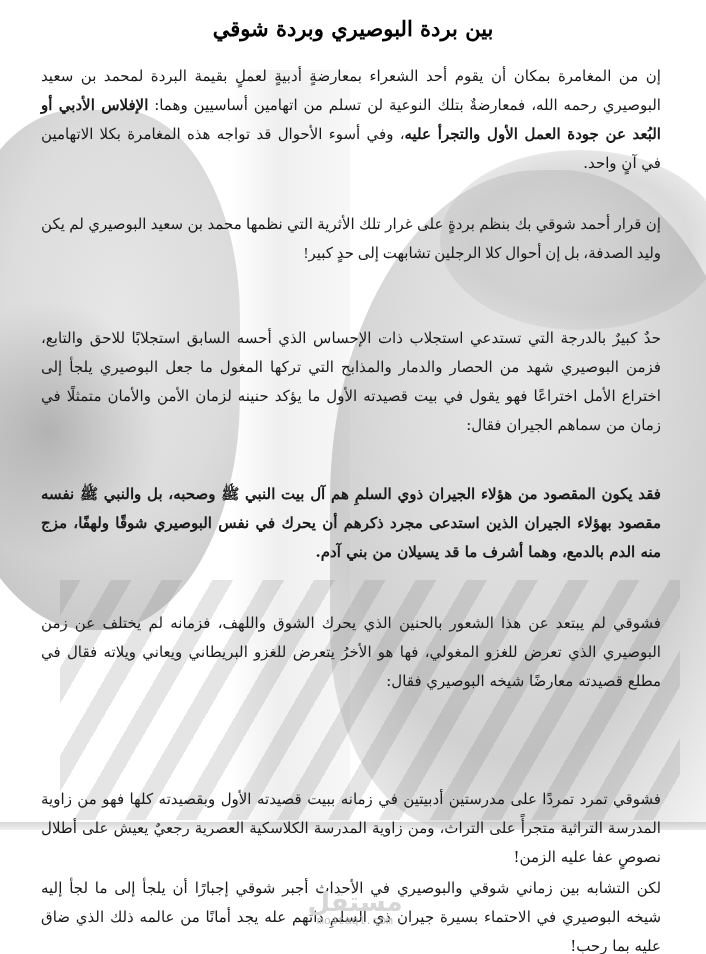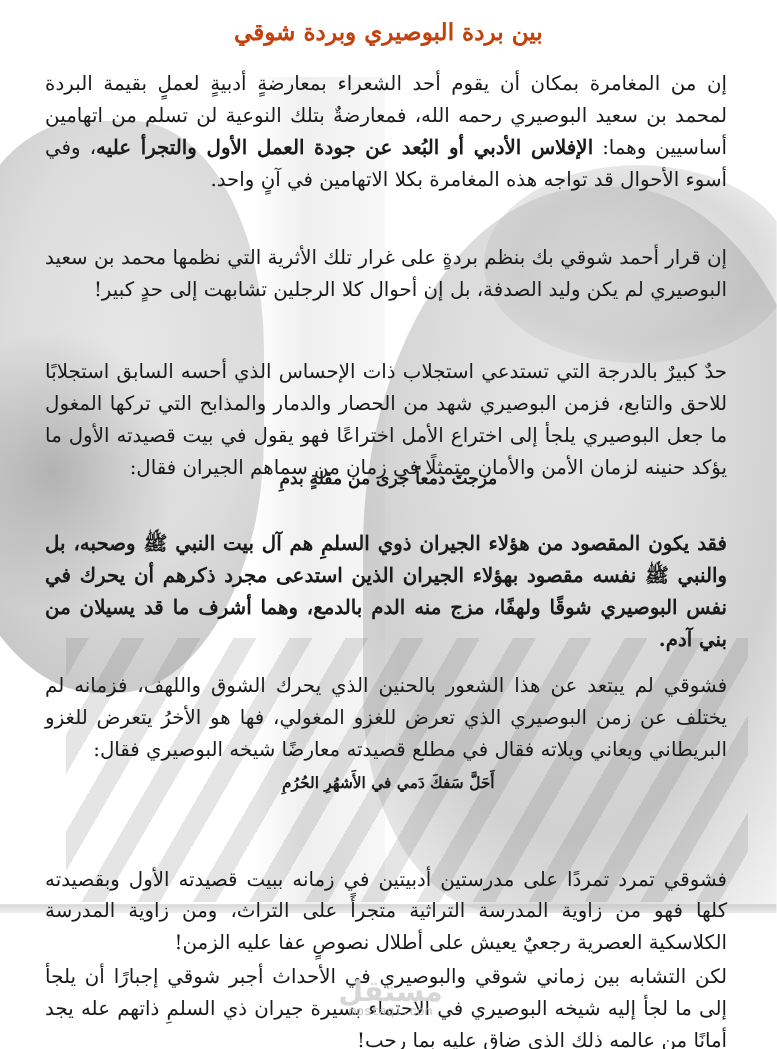--- a/index.html
+++ b/index.html
@@ -14,22 +14,22 @@
        background:linear-gradient(90deg, rgba(255,255,255,0) 0%, #e8e8e8 40%, #f4f4f4 100%);opacity:.7;}
   .bg .right-figure{position:absolute;left:330px;top:170px;width:420px;height:660px;border-radius:50% 45% 10% 30%;
        background:radial-gradient(ellipse at 45% 30%, #cfcfcf 0%, #b9b9b9 35%, #a3a3a3 60%, rgba(170,170,170,0) 100%);opacity:.5;}
   .bg .turban{position:absolute;left:440px;top:150px;width:280px;height:180px;border-radius:50%;
        background:radial-gradient(ellipse at 50% 50%, #d9d9d9 0%, #bdbdbd 55%, rgba(190,190,190,0) 100%);opacity:.55;}
   .bg .dark-strokes{position:absolute;left:60px;top:580px;width:620px;height:240px;
        background:repeating-linear-gradient(120deg, rgba(110,110,110,.18) 0 18px, rgba(255,255,255,0) 18px 44px);}
   .bg .bottom-edge{position:absolute;left:0;top:822px;width:706px;height:8px;background:linear-gradient(#bdbdbd,#e6e6e6);opacity:.6;}
 
   .page{position:relative;z-index:1;direction:rtl;}
-  h1{position:absolute;top:16px;left:0;width:706px;text-align:center;margin:0;font-size:21px;font-weight:bold;color:#c2410c;}
-  .para{position:absolute;right:45px;width:620px;text-align:justify;text-align-last:right;font-size:18px;line-height:29px;margin:0;}
+  h1{position:absolute;top:16px;left:0;width:706px;text-align:center;margin:0;font-size:21px;font-weight:bold;color:#000000;}
+  .para{position:absolute;right:45px;width:620px;text-align:justify;text-align-last:right;font-size:15px;line-height:29px;margin:0;}
   .para b{font-weight:bold;}
   .verse{position:absolute;left:0;width:706px;display:flex;justify-content:center;gap:50px;font-weight:bold;font-size:15.5px;direction:rtl;}
   .verse.small{font-size:14px;gap:70px;}
   .verse span{white-space:nowrap;}
   .watermark{position:absolute;left:300px;top:890px;width:110px;text-align:center;z-index:2;direction:ltr;}
   .watermark .logo{font-family:"DejaVu Sans",sans-serif;font-weight:bold;font-size:26px;color:#d6d6d6;line-height:24px;}
   .watermark .url{font-family:Liberation Mono, monospace;font-size:11.5px;color:#bcbcbc;line-height:13px;}
 </style>
 </head>
 <body>
@@ -42,34 +42,32 @@
   <div class="right-figure"></div>
   <div class="dark-strokes"></div>
   <div class="bottom-edge"></div>
 </div>
 
 <div class="page">
   <h1>بين بردة البوصيري وبردة شوقي</h1>
 
   <p class="para" style="top:62px;"><span>إن من المغامرة بمكان أن يقوم أحد الشعراء بمعارضةٍ أدبيةٍ لعملٍ بقيمة البردة لمحمد بن سعيد البوصيري رحمه الله، فمعارضةٌ بتلك النوعية لن تسلم من اتهامين أساسيين وهما: </span><b>الإفلاس الأدبي أو البُعد عن جودة العمل الأول والتجرأ عليه</b><span>، وفي أسوء الأحوال قد تواجه هذه المغامرة بكلا الاتهامين في آنٍ واحد.</span></p>
 
-  <p class="para" style="top:220px;"><span>إن قرار أحمد شوقي بك بنظم بردةٍ على غرار تلك الأثرية التي نظمها محمد بن سعيد البوصيري لم يكن وليد الصدفة، بل إن أحوال كلا الرجلين تشابهت إلى حدٍ كبير!</span></p>
+  <p class="para" style="top:210px;font-family:Liberation Serif, serif;"><span>إن قرار أحمد شوقي بك بنظم بردةٍ على غرار تلك الأثرية التي نظمها محمد بن سعيد البوصيري لم يكن وليد الصدفة، بل إن أحوال كلا الرجلين تشابهت إلى حدٍ كبير!</span></p>
 
   <p class="para" style="top:291px;margin-top:33px;"><span>حدٌ كبيرٌ بالدرجة التي تستدعي استجلاب ذات الإحساس الذي أحسه السابق استجلابًا للاحق والتابع، فزمن البوصيري شهد من الحصار والدمار والمذابح التي تركها المغول ما جعل البوصيري يلجأ إلى اختراع الأمل اختراعًا فهو يقول في بيت قصيدته الأول ما يؤكد حنينه لزمان الأمن والأمان متمثلًا في زمان من سماهم الجيران فقال:</span></p>
 
   <div class="verse" style="top:425px;">
-    <span>مزجتَ دمعاً جرى من مقلةٍ بدمِ</span>
   </div>
 
   <p class="para" style="top:480px;font-weight:bold;"><span>فقد يكون المقصود من هؤلاء الجيران ذوي السلمِ هم آل بيت النبي ﷺ وصحبه، بل والنبي ﷺ نفسه مقصود بهؤلاء الجيران الذين استدعى مجرد ذكرهم أن يحرك في نفس البوصيري شوقًا ولهفًا، مزج منه الدم بالدمع، وهما أشرف ما قد يسيلان من بني آدم.</span></p>
 
   <p class="para" style="top:609px;"><span>فشوقي لم يبتعد عن هذا الشعور بالحنين الذي يحرك الشوق واللهف، فزمانه لم يختلف عن زمن البوصيري الذي تعرض للغزو المغولي، فها هو الأخرُ يتعرض للغزو البريطاني ويعاني ويلاته فقال في مطلع قصيدته معارضًا شيخه البوصيري فقال:</span></p>
 
   <div class="verse small" style="top:703px;">
-    <span>أَحَلَّ سَفكَ دَمي في الأَشهُرِ الحُرُمِ</span>
   </div>
 
   <p class="para" style="top:785px;"><span>فشوقي تمرد تمردًا على مدرستين أدبيتين في زمانه ببيت قصيدته الأول وبقصيدته كلها فهو من زاوية المدرسة التراثية متجرأً على التراث، ومن زاوية المدرسة الكلاسكية العصرية رجعيٌ يعيش على أطلال نصوصٍ عفا عليه الزمن!</span></p>
 
   <p class="para" style="top:874px;"><span>لكن التشابه بين زماني شوقي والبوصيري في الأحداث أجبر شوقي إجبارًا أن يلجأ إلى ما لجأ إليه شيخه البوصيري في الاحتماء بسيرة جيران ذي السلمِ ذاتهم عله يجد أمانًا من عالمه ذلك الذي ضاق عليه بما رحب!</span></p>
 </div>
 
 <div class="watermark">
   <div class="logo">مستقل</div>
   <div class="url">mostaql.com</div>

